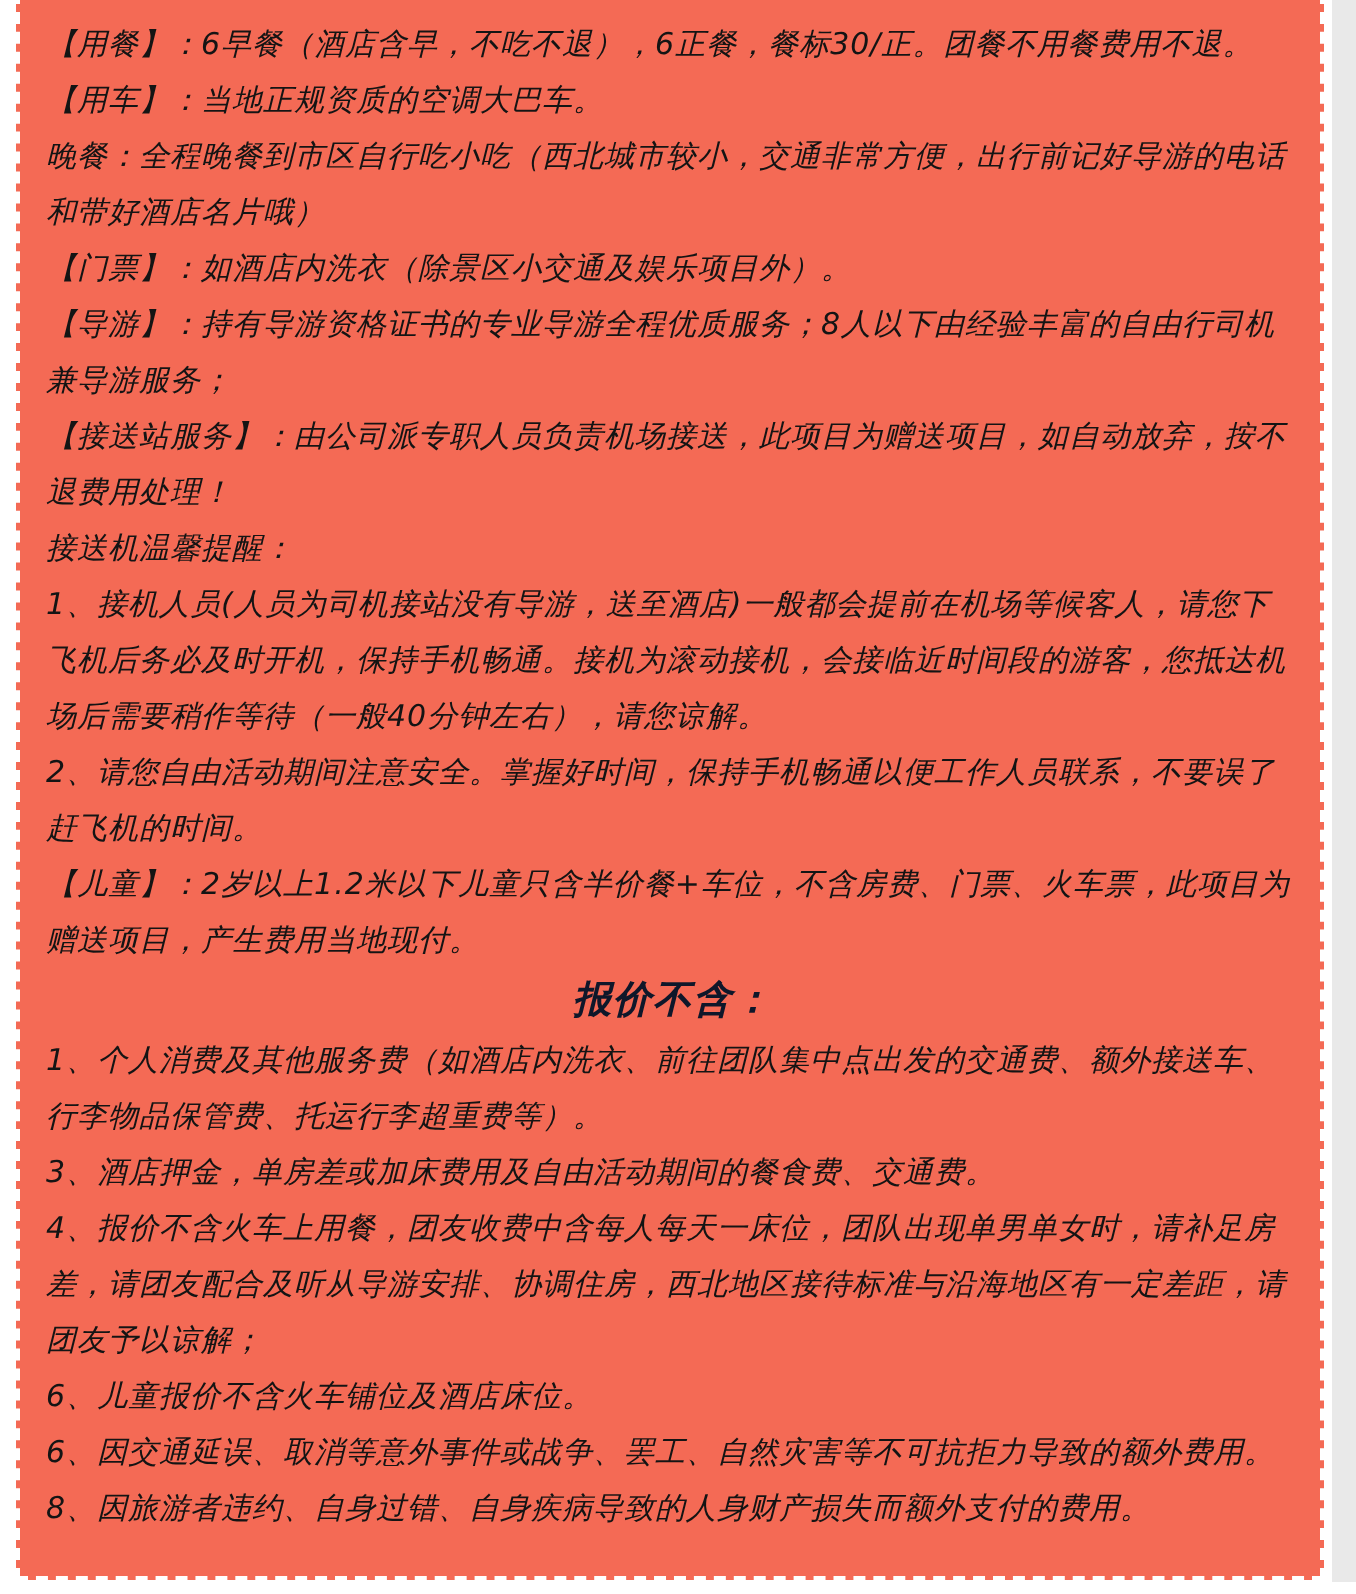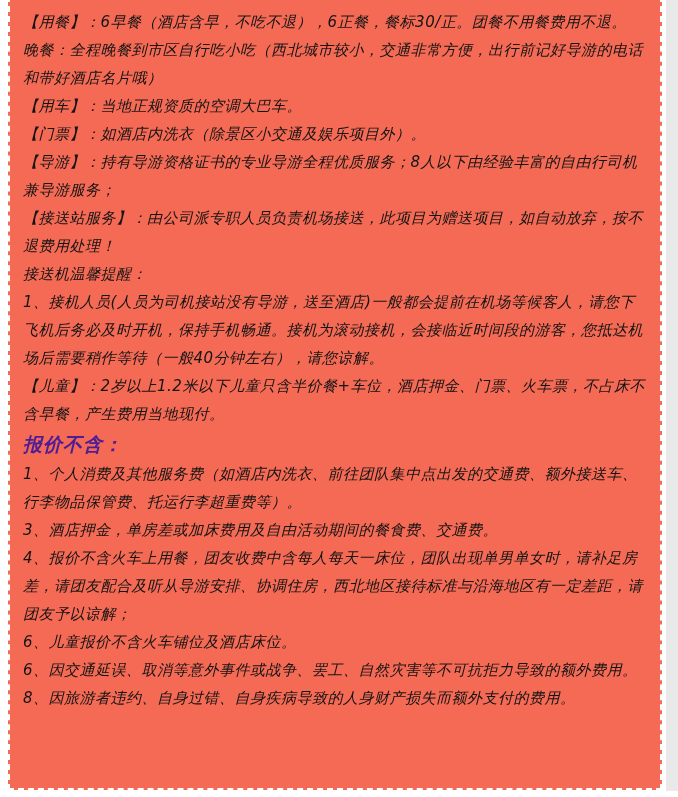--- a/index.html
+++ b/index.html
@@ -43,43 +43,45 @@
     font-size: 15px;
     line-height: 28px;
     color: #141414;
     letter-spacing: 0.5px;
   }
   .heading-yellow {
     margin: 2px 0;
     font-size: 19px;
     line-height: 28px;
     font-weight: bold;
-    color: #4c1d95;
+    color: #0f172a;
     letter-spacing: 1px;
+    text-align: center;
   }
 </style>
 </head>
 <body>
 
 <div class="viewport">
   <div class="gutter-right"></div>
 
   <div class="sheet">
 
     <p class="line">【用餐】：6早餐（酒店含早，不吃不退），6正餐，餐标30/正。团餐不用餐费用不退。</p>
+    <p class="line">【用车】：当地正规资质的空调大巴车。</p>
     <p class="line">晚餐：全程晚餐到市区自行吃小吃（西北城市较小，交通非常方便，出行前记好导游的电话和带好酒店名片哦）</p>
-    <p class="line">【用车】：当地正规资质的空调大巴车。</p>
     <p class="line">【门票】：如酒店内洗衣（除景区小交通及娱乐项目外）。</p>
     <p class="line">【导游】：持有导游资格证书的专业导游全程优质服务；8人以下由经验丰富的自由行司机兼导游服务；</p>
     <p class="line">【接送站服务】：由公司派专职人员负责机场接送，此项目为赠送项目，如自动放弃，按不退费用处理！</p>
 
     <p class="line">接送机温馨提醒：</p>
     <p class="line">1、接机人员(人员为司机接站没有导游，送至酒店)一般都会提前在机场等候客人，请您下飞机后务必及时开机，保持手机畅通。接机为滚动接机，会接临近时间段的游客，您抵达机场后需要稍作等待（一般40分钟左右），请您谅解。</p>
+    <p class="line">2、请您自由活动期间注意安全。掌握好时间，保持手机畅通以便工作人员联系，不要误了赶飞机的时间。</p>
 
-    <p class="line">【儿童】：2岁以上1.2米以下儿童只含半价餐+车位，酒店押金、门票、火车票，不占床不含早餐，产生费用当地现付。</p>
+    <p class="line">【儿童】：2岁以上1.2米以下儿童只含半价餐+车位，不含房费、门票、火车票，此项目为赠送项目，产生费用当地现付。</p>
 
     <p class="heading-yellow">报价不含：</p>
     <p class="line">1、个人消费及其他服务费（如酒店内洗衣、前往团队集中点出发的交通费、额外接送车、行李物品保管费、托运行李超重费等）。</p>
     <p class="line">3、酒店押金，单房差或加床费用及自由活动期间的餐食费、交通费。</p>
     <p class="line">4、报价不含火车上用餐，团友收费中含每人每天一床位，团队出现单男单女时，请补足房差，请团友配合及听从导游安排、协调住房，西北地区接待标准与沿海地区有一定差距，请团友予以谅解；</p>
     <p class="line">6、儿童报价不含火车铺位及酒店床位。</p>
     <p class="line">6、因交通延误、取消等意外事件或战争、罢工、自然灾害等不可抗拒力导致的额外费用。</p>
     <p class="line">8、因旅游者违约、自身过错、自身疾病导致的人身财产损失而额外支付的费用。</p>
 
 

